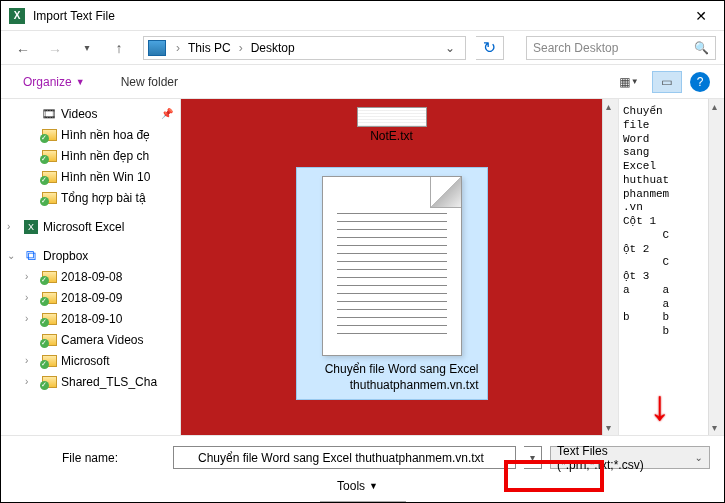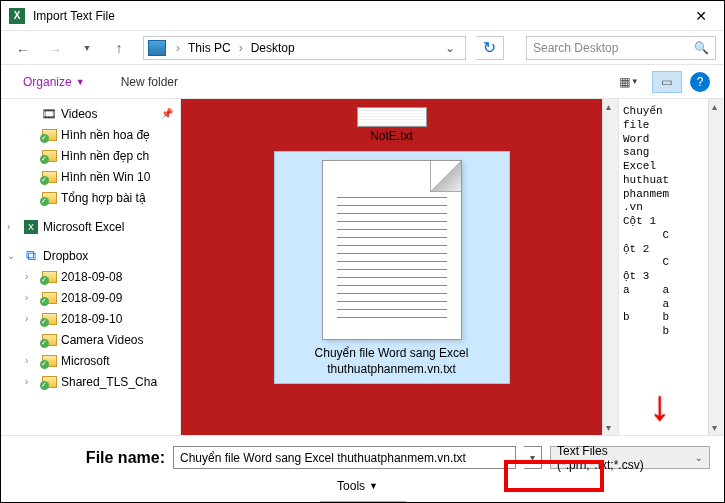--- a/index.html
+++ b/index.html
@@ -35,31 +35,31 @@
 .tree .icon { width: 16px; height: 14px; display:inline-flex; align-items:center; justify-content:center;}
 .folder-ico { background: linear-gradient(#ffe9a2,#f5c23e); border:1px solid #c9992b; width:15px; height:12px; position:relative;}
 .folder-ico.sync::after { content:"✓"; position:absolute; bottom:-3px; left:-3px; background:#4caf50; color:#fff; border-radius:50%; width:9px; height:9px; font-size:7px; display:flex; align-items:center; justify-content:center;}
 .excel-ico { background:#217346; width:14px; height:14px; color:#fff; font-size:9px; display:flex;align-items:center;justify-content:center;}
 .dropbox-ico { color:#0061ff; font-size:14px;}
 .pin-ico { color:#888; font-size:10px; margin-left:auto; margin-right:6px;}
 .content { flex: 1; display: flex; }
 .filearea { flex: 1; background: #b91c1c; padding: 8px 20px; overflow: auto; }
 .smallfile { width:180px; text-align:center; font-size:12px; margin:0 auto 4px;}
 .smallfile .thumb { width:70px; height:20px; border:1px solid #999; margin:0 auto 2px; background: repeating-linear-gradient(#fff,#fff 2px,#e0e0e0 3px);}
-.bigfile { width: 236px; margin: 8px auto 0; text-align: center; cursor:pointer;}
+.bigfile { width: 192px; margin: 24px auto 0; text-align: right; cursor:pointer;}
 .bigfile .sel { background:#cce8ff; padding:8px 8px 6px; border:1px solid #99c9ef;}
 .bigfile .page { width: 140px; height: 180px; background: #fff; border: 1px solid #999; margin: 0 auto; position: relative; box-shadow: 2px 2px 5px rgba(0,0,0,0.15);}
 .bigfile .page::before { content:""; position:absolute; top:0; right:0; width:30px; height:30px; background:linear-gradient(135deg,#fff 0,#fff 49%,#bbb 50%,#eee 100%); border-left:1px solid #aaa; border-bottom:1px solid #aaa;}
 .bigfile .lines { position:absolute; top:36px; left:14px; right:14px; bottom:14px; background: repeating-linear-gradient(#888 0,#888 1px,transparent 1px,transparent 8px);}
 .bigfile .fname { font-size: 12px; margin-top: 6px; line-height:1.3;}
 .preview { width: 90px; border-left: 1px solid #e5e5e5; padding: 6px 4px; font-family: "Courier New", monospace; font-size: 11px; line-height: 1.25; white-space: pre; overflow: hidden; color:#000;}
 .footer { border-top: 1px solid #e5e5e5; padding: 10px 14px 14px; }
 .row { display: flex; align-items: center; gap: 8px; margin-bottom: 10px; }
-.row .lbl { font-size: 16px; width: 150px; text-align: right; font-weight: bold; }
-.row .fname-input { flex: 1; height: 23px; border: 1px solid #888; font-size: 12px; padding: 0 6px; }
+.row .lbl { font-size: 12px; width: 150px; text-align: center; }
+.row .fname-input { flex: 1; height: 23px; border: 1px solid #888; font-size: 12px; padding: 0 24px; }
 .row .fname-drop { width:18px; height:23px; border:1px solid #888; border-left:none; display:flex; align-items:center; justify-content:center; font-size:10px; cursor:pointer; color:#555;}
 .row .filter { width: 160px; height: 23px; border: 1px solid #aaa; background:#efefef; font-size: 12px; padding: 0 6px; display:flex; align-items:center; cursor:pointer;}
 .row .filter .dd { margin-left:auto; font-size:10px; color:#555;}
 .btnrow { display: flex; justify-content: flex-end; gap: 8px; align-items: center; flex-direction: column; }
 .btnrow .tools { font-size: 12px; margin-right: 10px; cursor:pointer; display:flex; align-items:center; gap:4px;}
 .btn { min-width: 86px; height: 24px; border: 1px solid #adadad; background: #c4b5fd; font-size: 12px; cursor: pointer; display:flex; align-items:center; justify-content:center; gap:4px;}
 .highlight-arrow { position:absolute; right:54px; bottom:72px; color:#e00; font-size:42px; font-weight:bold; text-shadow:0 0 2px #c00; pointer-events:none; z-index:10;}
 .highlight-box { position:absolute; bottom:10px; right:120px; width:100px; height:32px; border:4px solid #e00; pointer-events:none; z-index:10;}
 .scrollbar-v { width:16px; background:#f0f0f0; border-left:1px solid #ddd; position:relative;}
 .scrollbar-v::before{content:"▴"; position:absolute; top:2px; left:3px; font-size:10px; color:#666;}

